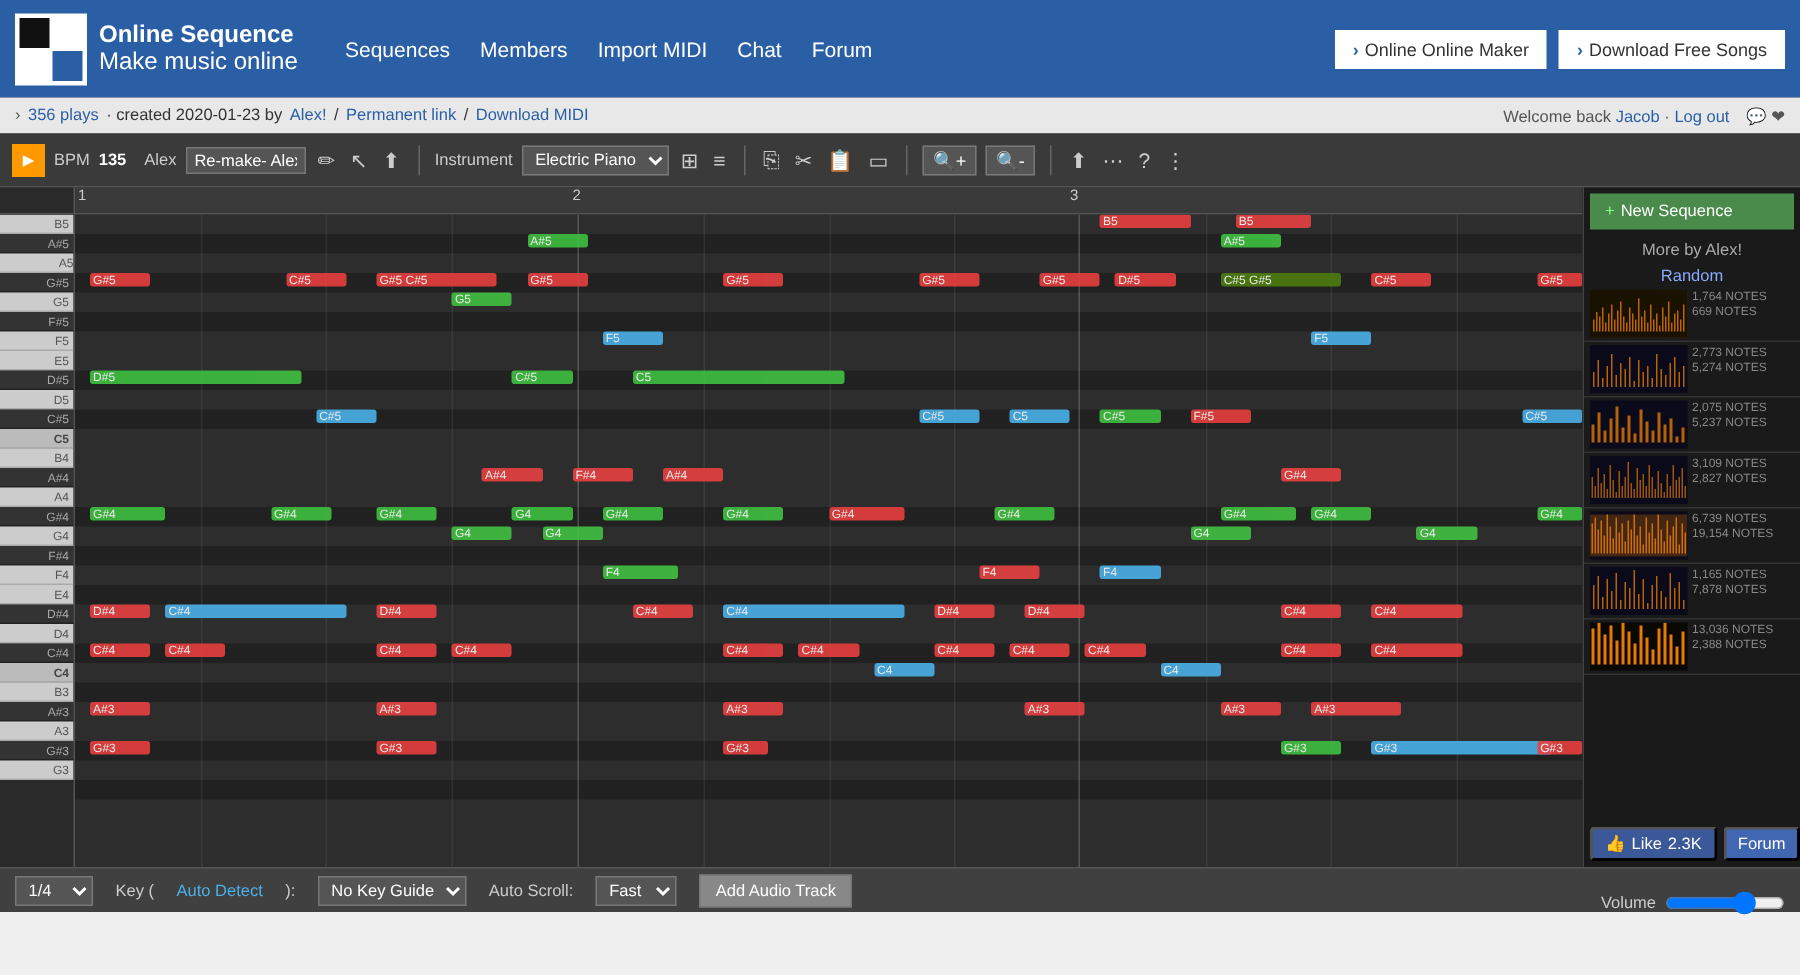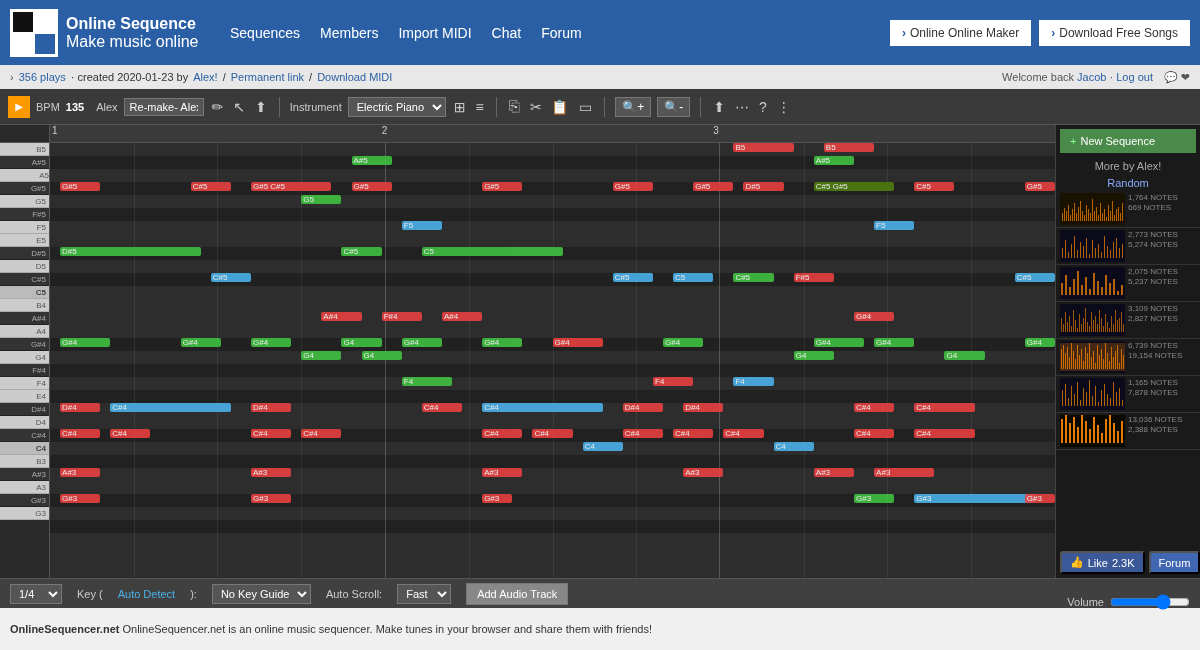--- a/index.html
+++ b/index.html
@@ -640,18 +640,14 @@
   </select>
   <button class="add-audio-btn">Add Audio Track</button>
   <div style="margin-left:auto;display:flex;align-items:center;gap:6px;margin-top:16px;">
     <span class="bottom-label">Volume</span>
     <input type="range" style="width: 80px;" min="0" max="100" value="70">
   </div>
 </div>
 
 <div class="footer">
   <div>
-    <div>
-      <strong>OnlineSequencer.net</strong>
-      <span>OnlineSequencer.net is an online music sequencer. Make tunes in your browser and share them with friends!</span>
-    </div>
   </div>
 </div>
 
 </body></html>

